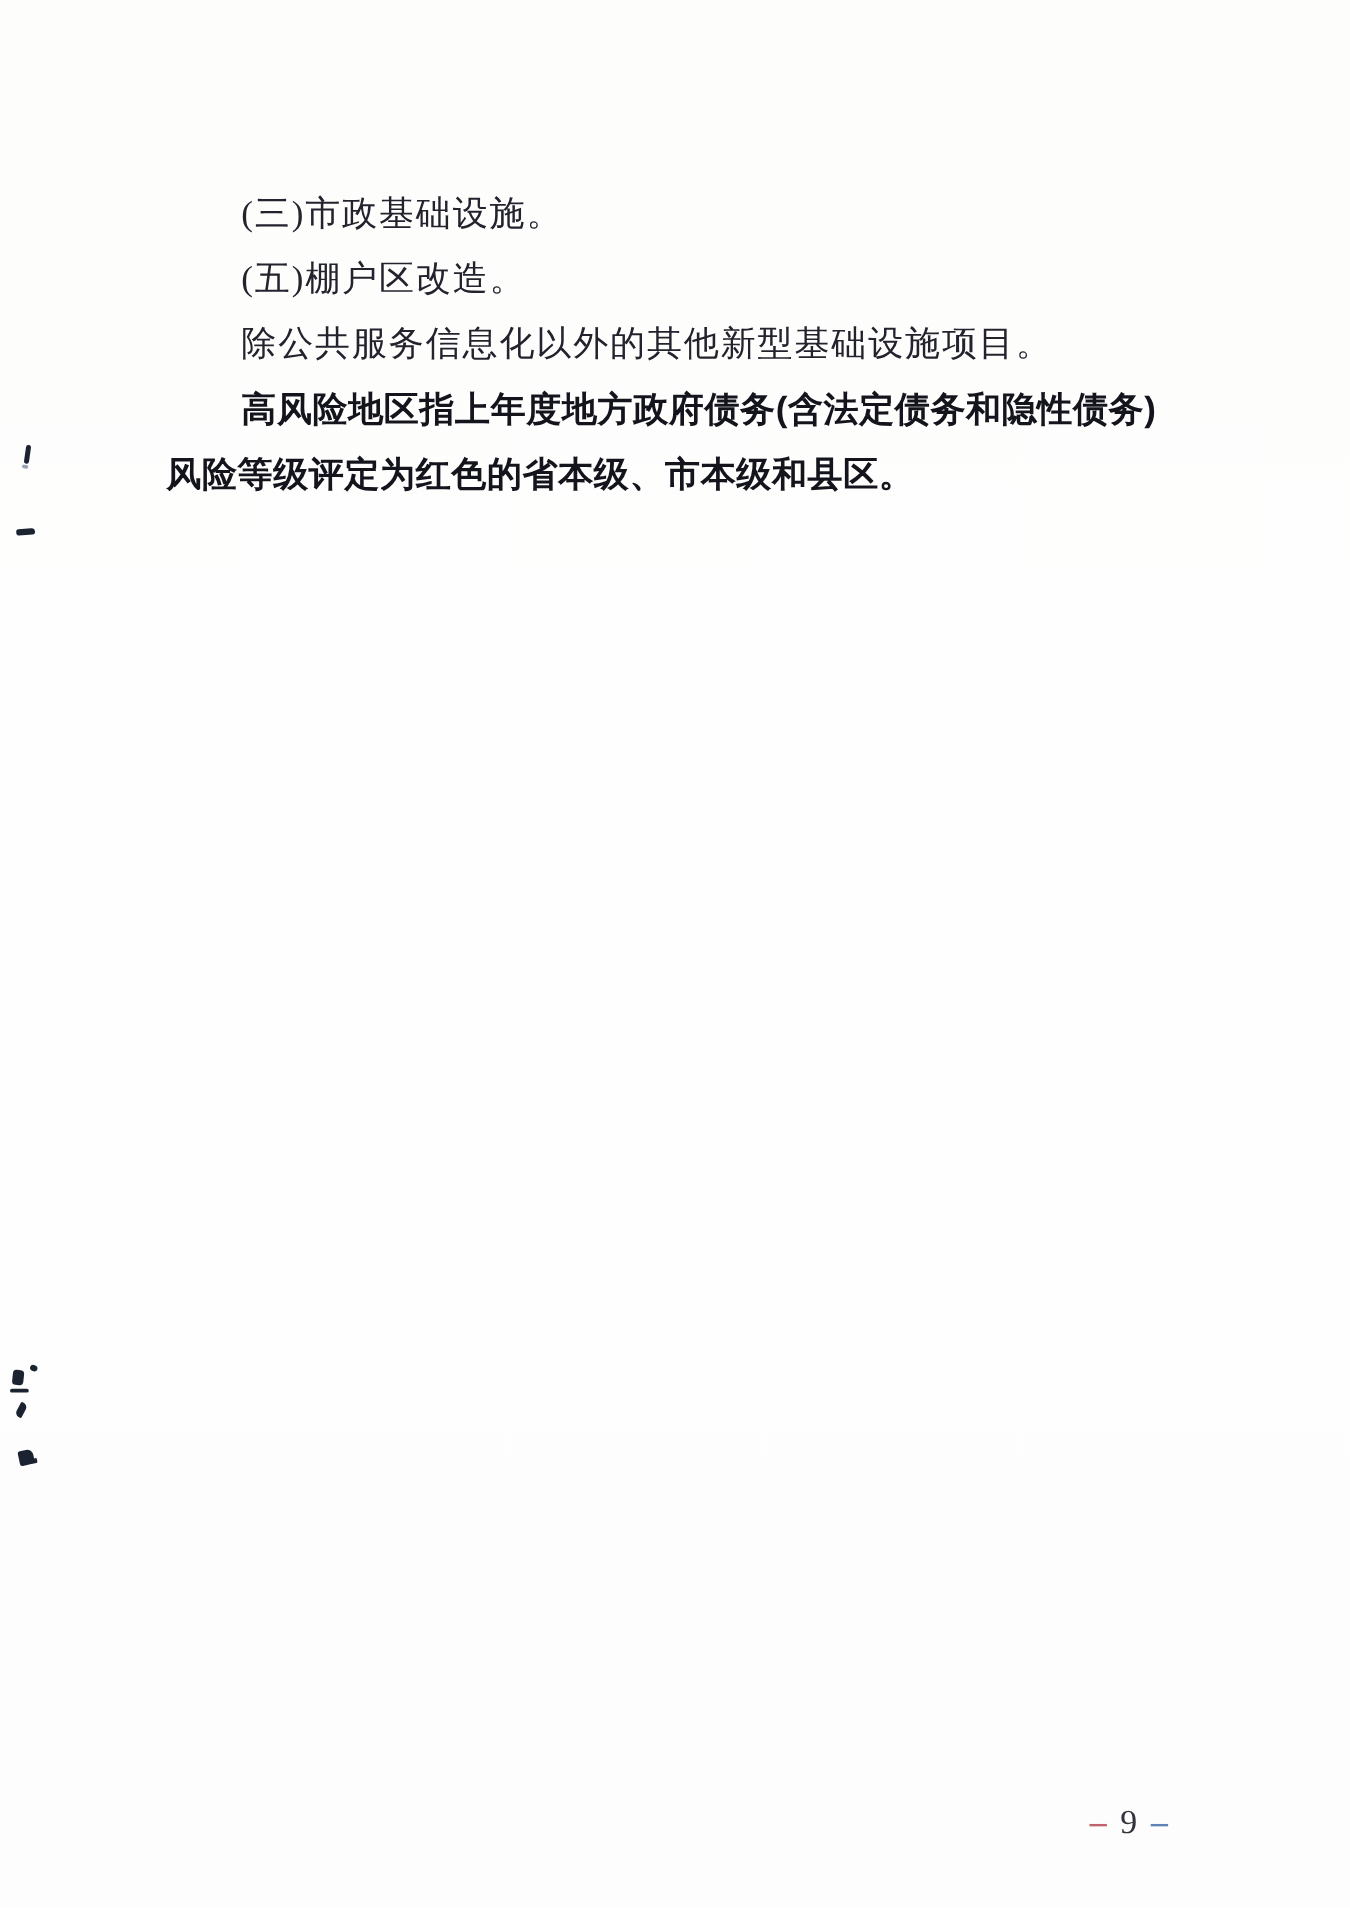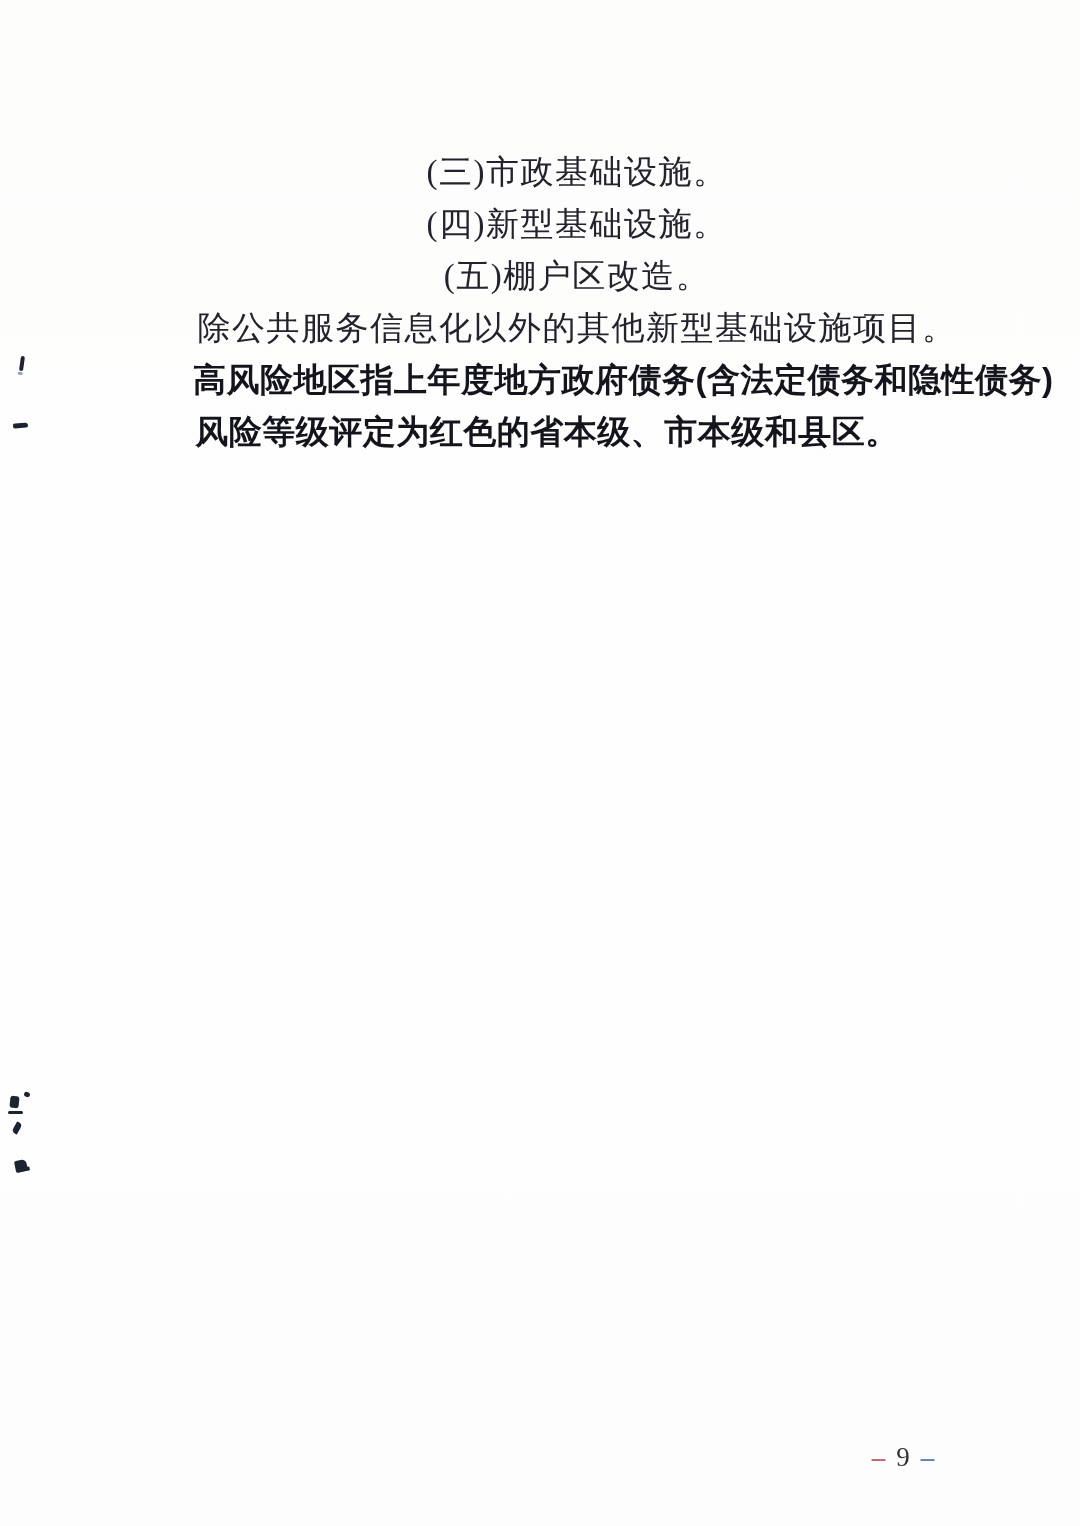--- a/index.html
+++ b/index.html
@@ -23,26 +23,25 @@
     height: 1526px;
     background: linear-gradient(180deg, #fdfdfc 0%, #fefefe 50%, #fdfdfd 100%);
   }
   .content {
     position: absolute;
     top: 146px;
     left: 133px;
     width: 828px;
   }
   .line {
-    font-size: 33px;
+    font-size: 28px;
     line-height: 52px;
     color: var(--text);
     letter-spacing: 1.5px;
     white-space: nowrap;
-    text-align: center;
   }
   .line.indent { padding-left: 60px; }
   .line.bold {
     font-family: "Liberation Sans", sans-serif;
     font-weight: 700;
     color: var(--bold-text);
     letter-spacing: 0.5px;
   }
   .footer {
     position: absolute;
@@ -72,21 +71,20 @@
   .speck-5 { left: 15px; top: 1160px; width: 12px; height: 12px; border-radius: 2px 5px 4px 2px; transform: rotate(-12deg); }
   .speck-5::after { content:""; position:absolute; left:9px; top:8px; width:5px; height:4px; background:#1b2230; border-radius:1px; }
 </style>
 </head>
 <body>
 
 <div class="page">
 
   <div class="content">
     <p class="line indent">(三)市政基础设施。</p>
-    <p class="line indent">(四)新型基础设施。</p>
     <p class="line indent">(五)棚户区改造。</p>
     <p class="line indent">除公共服务信息化以外的其他新型基础设施项目。</p>
     <p class="line bold indent">高风险地区指上年度地方政府债务(含法定债务和隐性债务)</p>
     <p class="line bold">风险等级评定为红色的省本级、市本级和县区。</p>
   </div>
 
   <div class="footer">
     <span class="dash-l">–</span>
     <span class="num">9</span>
     <span class="dash-r">–</span>

